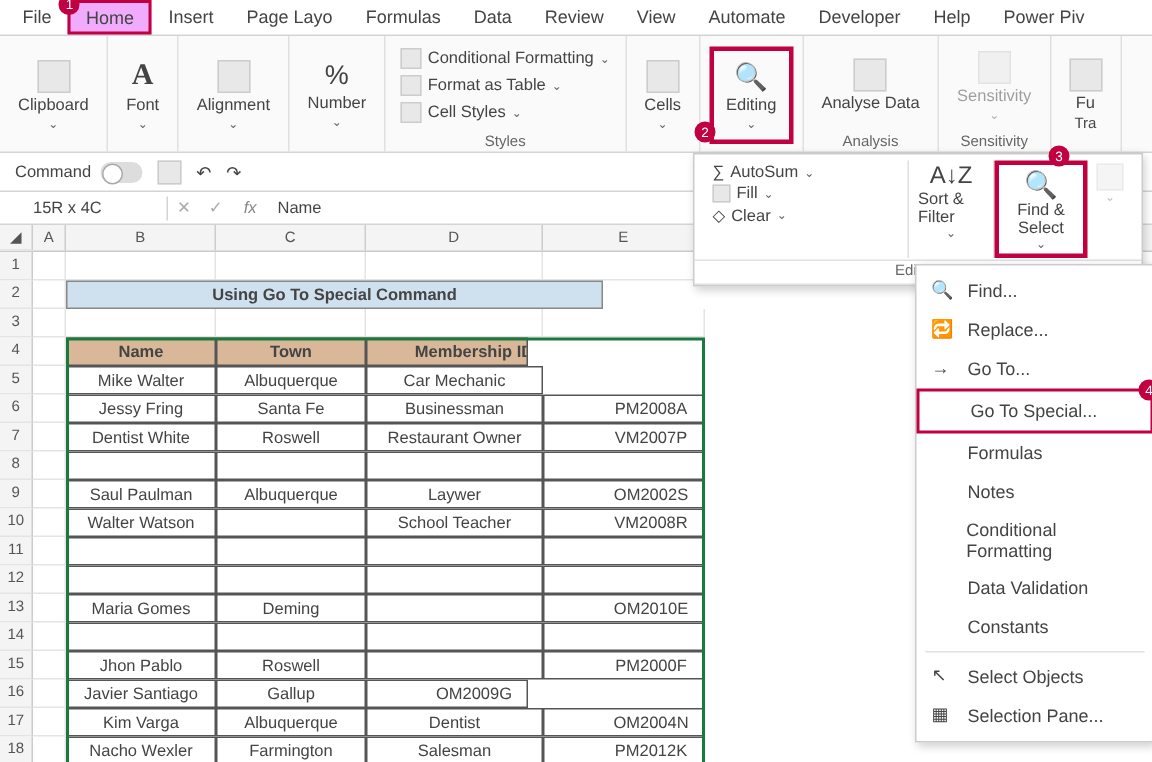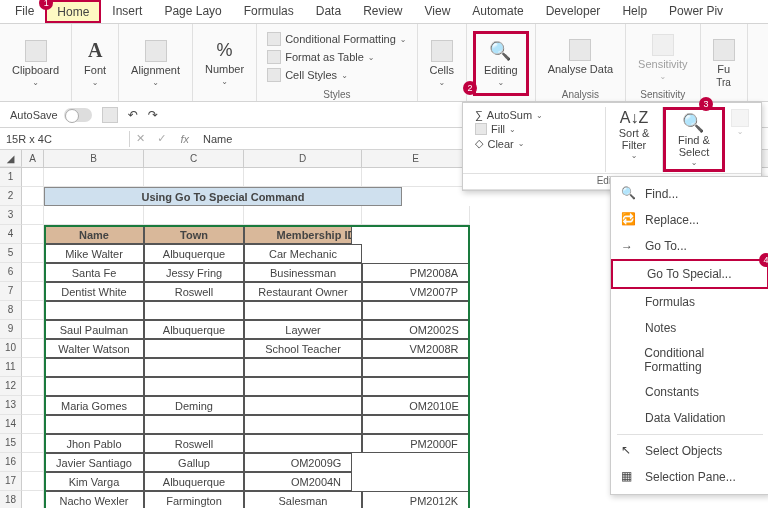--- a/index.html
+++ b/index.html
@@ -1,20 +1,20 @@
 <!DOCTYPE html>
 <html><head>
 <meta charset="utf-8">
 <style>
 * { box-sizing: border-box; margin: 0; padding: 0; font-family: "Segoe UI", Arial, sans-serif; }
 body { background: #fff; width: 768px; height: 508px; overflow: hidden; position: relative; font-size: 12px; color: #444; }
 
 .ribbon-tabs { display: flex; height: 24px; border-bottom: 1px solid #d4d4d4; align-items: stretch; padding-left: 4px; }
 .tab { padding: 3px 10px; font-size: 12px; cursor: pointer; border: 1px solid transparent; }
-.tab.active { border: 2px solid #c00040; background: #fef9c3; position: relative; }
+.tab.active { border: 2px solid #c00040; background: #f0abfc; position: relative; }
 .callout { position: absolute; background: #c00040; color: #fff; width: 14px; height: 14px; border-radius: 50%; font-size: 9px; display: flex; align-items: center; justify-content: center; z-index: 10; }
 
 .ribbon-body { display: flex; height: 78px; border-bottom: 1px solid #d4d4d4; background: #fafafa; }
 .rgroup { border-right: 1px solid #e0e0e0; padding: 2px 6px 1px; display: flex; flex-direction: column; justify-content: flex-end; position: relative; }
 .rgroup-label { text-align: center; font-size: 10px; color: #666; padding-top: 1px; }
 .rgroup-content { flex: 1; display: flex; align-items: center; gap: 4px; }
 .big-btn { display: flex; flex-direction: column; align-items: center; gap: 2px; padding: 4px 6px; cursor: pointer; font-size: 11px; }
 .big-btn svg, .big-btn .icon-ph { width: 22px; height: 22px; }
 .icon-ph { background: #e8e8e8; border: 1px solid #ccc; display: inline-block; }
 .small-list { display: flex; flex-direction: column; gap: 2px; }
@@ -23,21 +23,21 @@
 .chev { font-size: 8px; color: #666; }
 
 .editing-highlight { border: 3px solid #c00040; padding: 2px; }
 
 .qat { display: flex; align-items: center; gap: 10px; height: 26px; padding: 0 10px; border-bottom: 1px solid #d4d4d4; background: #fff; }
 .autosave { display: flex; align-items: center; gap: 6px; font-size: 11px; }
 .toggle { width: 28px; height: 14px; border-radius: 7px; background: #ddd; position: relative; }
 .toggle::after { content: ""; position: absolute; left: 1px; top: 1px; width: 12px; height: 12px; background: #fff; border-radius: 50%; border: 1px solid #aaa; }
 
 .name-fx { display: flex; align-items: center; height: 22px; border-bottom: 1px solid #d4d4d4; font-size: 11px; }
-.namebox { width: 130px; padding: 2px 6px; border-right: 1px solid #d4d4d4; }
+.namebox { width: 112px; padding: 2px 22px; border-right: 1px solid #d4d4d4; }
 .fx { padding: 0 8px; font-style: italic; color: #888; }
 .fbar { padding: 2px 6px; flex: 1; }
 
 .sheet { position: relative; }
 .colheads { display: flex; height: 18px; background: #f4f4f4; border-bottom: 1px solid #ccc; }
 .rownum { width: 22px; text-align: center; font-size: 10px; background: #f4f4f4; border-right: 1px solid #ccc; border-bottom: 1px solid #e4e4e4; line-height: 18px; color: #555; }
 .ch { border-right: 1px solid #ccc; text-align: center; font-size: 10px; line-height: 18px; color: #555; }
 .ch.A { width: 22px; } .ch.B { width: 100px; } .ch.C { width: 100px; } .ch.D { width: 118px; } .ch.E { width: 108px; }
 .rows { }
 .row { display: flex; height: 19px; }
@@ -193,21 +193,21 @@
           <span class="icon-ph"></span>
           <span>Fu</span>
           <span style="font-size:10px">Tra</span>
         </div>
       </div>
   </div>
 </div>
 
 <div class="qat">
   <div class="autosave">
-    <span>AutoSave</span>
+    <span>Command</span>
     <span class="toggle"></span>
   </div>
   <span class="icon-ph" style="width:16px;height:16px"></span>
   <span>↶</span>
   <span>↷</span>
 </div>
 
 <div class="name-fx">
   <div class="namebox">15R x 4C</div>
   <span style="padding:0 6px;color:#aaa">✕</span>
@@ -257,22 +257,22 @@
       <div class="row">
         <div class="rownum">5</div>
         <div class="cell" style="width: 22px;"></div>
         <div class="cell cB data-cell">Mike Walter</div>
         <div class="cell cC data-cell">Albuquerque</div>
         <div class="cell cD data-cell">Car Mechanic</div>
       </div>
       <div class="row">
         <div class="rownum">6</div>
         <div class="cell" style="width: 22px;"></div>
+        <div class="cell cB data-cell">Jessy Fring</div>
         <div class="cell cC data-cell">Santa Fe</div>
-        <div class="cell cB data-cell">Jessy Fring</div>
         <div class="cell cD data-cell">Businessman</div>
         <div class="cell cE data-cell">PM2008A</div>
       </div>
       <div class="row">
         <div class="rownum">7</div>
         <div class="cell" style="width: 22px;"></div>
         <div class="cell cB data-cell">Dentist White</div>
         <div class="cell cC data-cell">Roswell</div>
         <div class="cell cD data-cell">Restaurant Owner</div>
         <div class="cell cE data-cell">VM2007P</div>
@@ -346,20 +346,21 @@
         <div class="cell" style="width: 22px;"></div>
         <div class="cell cB data-cell">Javier Santiago</div>
         <div class="cell cC data-cell">Gallup</div>
         <div class="cell cE data-cell">OM2009G</div>
       </div>
       <div class="row">
         <div class="rownum">17</div>
         <div class="cell" style="width: 22px;"></div>
         <div class="cell cB data-cell">Kim Varga</div>
         <div class="cell cC data-cell">Albuquerque</div>
+        <div class="cell cD data-cell">Dentist</div>
         <div class="cell cE data-cell">OM2004N</div>
       </div>
       <div class="row">
         <div class="rownum">18</div>
         <div class="cell" style="width: 22px;"></div>
         <div class="cell cB data-cell">Nacho Wexler</div>
         <div class="cell cC data-cell">Farmington</div>
         <div class="cell cD data-cell">Salesman</div>
         <div class="cell cE data-cell">PM2012K</div>
       </div>
@@ -381,21 +382,21 @@
           <span class="chev">⌄</span>
         </div>
       <div class="dp-item">
           <span>◇</span>
           <span>Clear</span>
           <span class="chev">⌄</span>
         </div>
     </div>
     <div class="dp-big" style="border-right:1px solid #e0e0e0">
       <span style="font-size:16px">A↓Z</span>
-      <span style="text-align:center;width:44px">Sort &amp; Filter</span>
+      <span style="width:44px">Sort &amp; Filter</span>
         <span class="chev">⌄</span>
     </div>
     <div class="dp-big find-select">
       <span style="font-size:18px">🔍</span>
       <span style="text-align:center;width:44px">Find &amp; Select</span>
         <span class="chev">⌄</span>
     </div>
     <div class="dp-big" style="opacity:.4">
       <span class="icon-ph" style="width:18px;height:18px"></span>
       <span class="chev">⌄</span>
@@ -430,25 +431,25 @@
   <div class="menu-item">
       <span class="mi-icon"></span>
       <span>Notes</span>
     </div>
   <div class="menu-item">
       <span class="mi-icon"></span>
       <span>Conditional Formatting</span>
     </div>
   <div class="menu-item">
       <span class="mi-icon"></span>
+      <span>Data Validation</span>
+    </div>
+  <div class="menu-item">
+      <span class="mi-icon"></span>
       <span>Constants</span>
-    </div>
-  <div class="menu-item">
-      <span class="mi-icon"></span>
-      <span>Data Validation</span>
     </div>
   <div class="menu-sep"></div>
   <div class="menu-item">
       <span class="mi-icon">↖</span>
       <span>Select Objects</span>
     </div>
   <div class="menu-item">
       <span class="mi-icon">▦</span>
       <span>Selection Pane...</span>
     </div>

